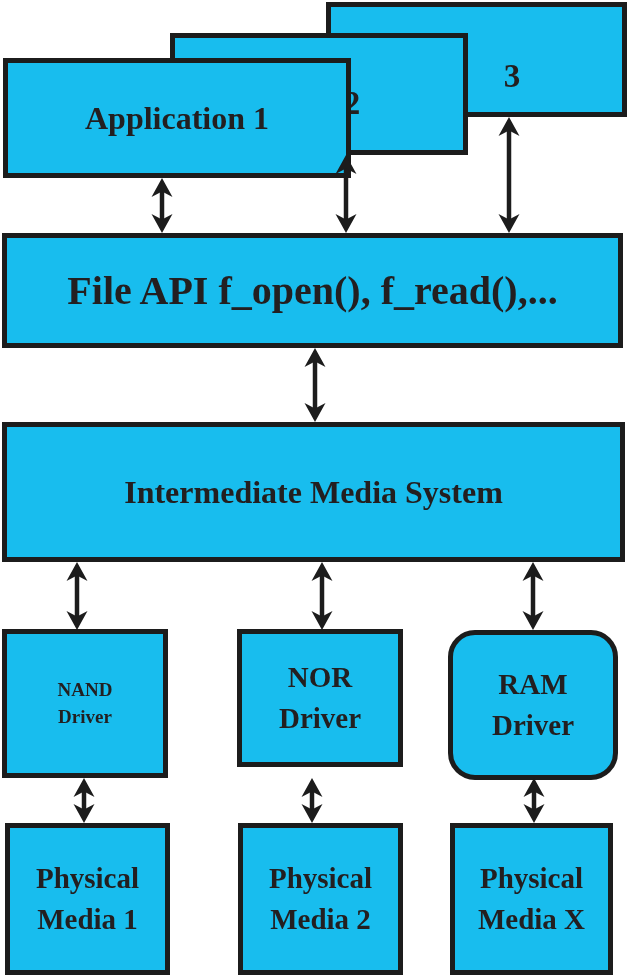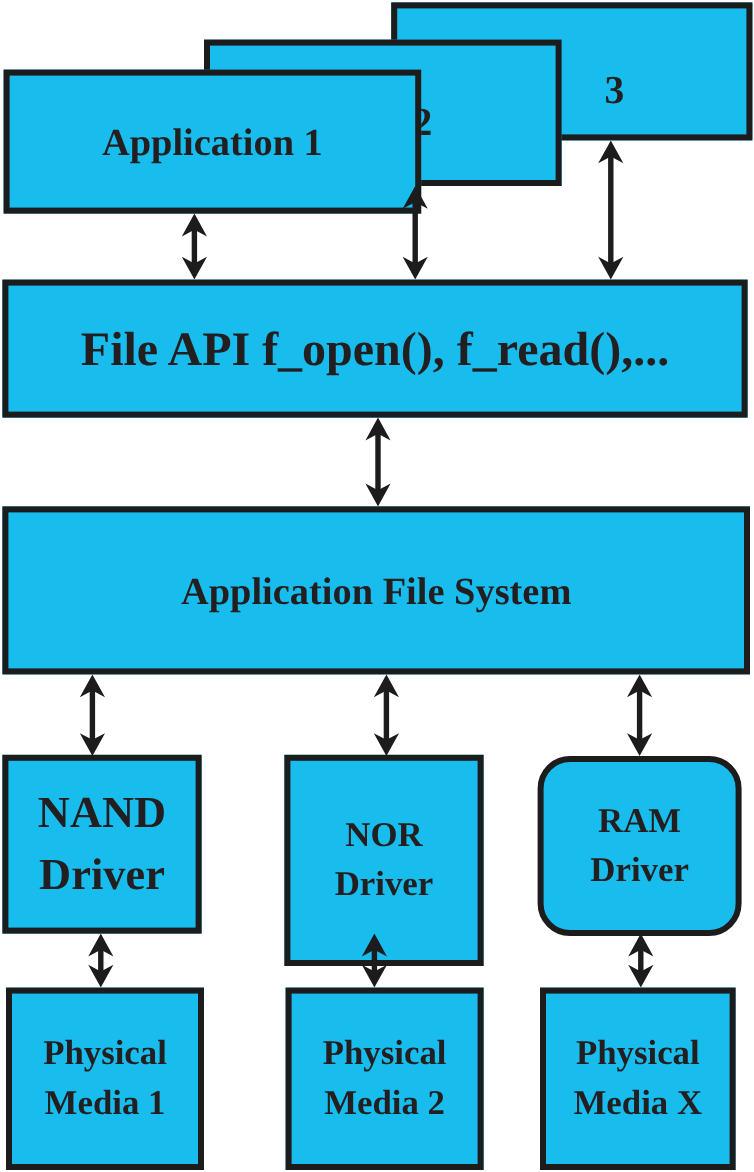--- a/index.html
+++ b/index.html
@@ -32,22 +32,22 @@
     font-weight: bold;
   }
   
   #app3 { left: 326px; top: 2px;  width: 301px; height: 115px; z-index: 1; }
   #app2 { left: 170px; top: 33px; width: 298px; height: 122px; z-index: 2; }
   #app1 { left: 3px;   top: 58px; width: 348px; height: 120px; z-index: 3; font-size: 32px; }
   
   #fileapi { left: 2px; top: 233px; width: 621px; height: 115px; font-size: 40px; }
   #ifs     { left: 2px; top: 422px; width: 623px; height: 140px; font-size: 32px; }
   
-  #nand { left: 2px;   top: 629px; width: 166px; height: 149px; font-size: 37px; }
-  #nor  { left: 237px; top: 629px; width: 166px; height: 176px; font-size: 29px; }
+  #nand { left: 2px;   top: 629px; width: 166px; height: 149px; font-size: 19px; }
+  #nor  { left: 237px; top: 629px; width: 166px; height: 138px; font-size: 29px; }
   #ram  { left: 448px; top: 630px; width: 170px; height: 150px; font-size: 29px; border-radius: 27px; }
   
   #pm1 { left: 5px;   top: 823px; width: 165px; height: 152px; font-size: 29px; }
   #pm2 { left: 238px; top: 823px; width: 165px; height: 152px; font-size: 29px; }
   #pmx { left: 450px; top: 823px; width: 163px; height: 152px; font-size: 29px; }
   .arrow { position: absolute; z-index: 4; }
   .arrow svg { display: block; }
 </style>
 </head>
 <body>
@@ -62,21 +62,21 @@
   </div>
   <div class="box" id="app1">
     <span class="lbl">Application 1</span>
   </div>
 
   <div class="box" id="fileapi">
     <span class="lbl">File API f_open(), f_read(),...</span>
   </div>
 
   <div class="box" id="ifs">
-    <span class="lbl">Application File System</span>
+    <span class="lbl">Intermediate Media System</span>
   </div>
 
   <div class="box" id="nand">
     <span class="lbl multiline">NAND
 Driver</span>
   </div>
   <div class="box" id="nor">
     <span class="lbl multiline">NOR
 Driver</span>
   </div>

